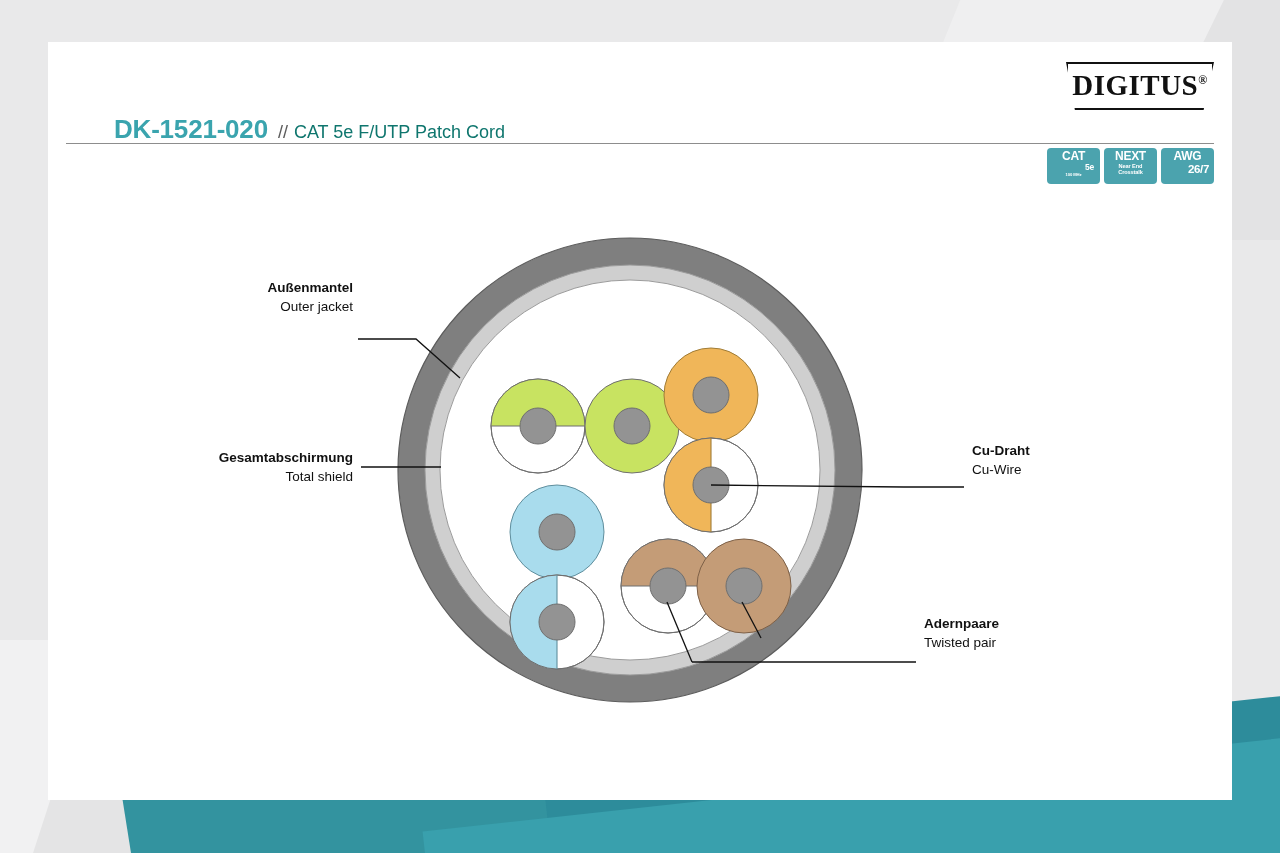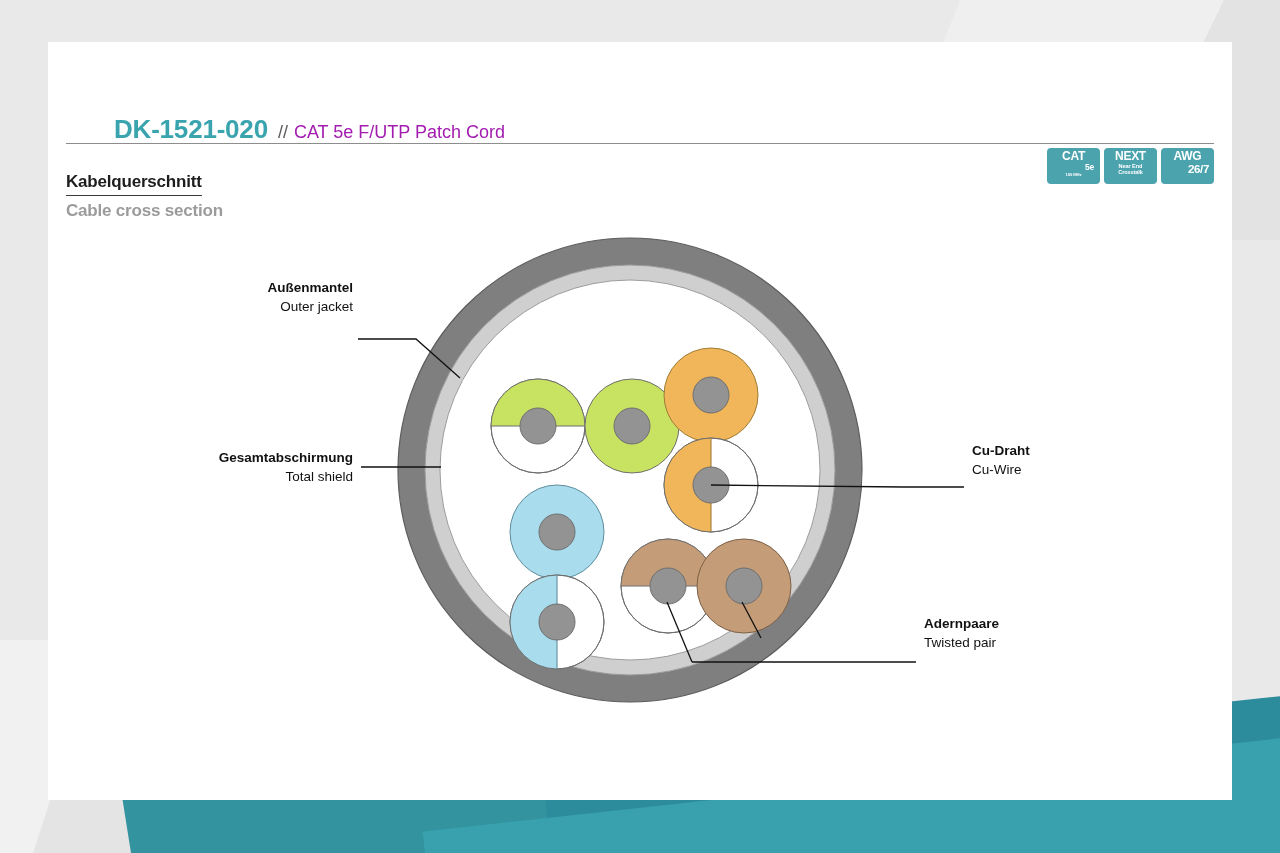--- a/index.html
+++ b/index.html
@@ -134,21 +134,21 @@
     margin-left: 48px;
   }
   #title-row .slash {
     font-size: 18px;
     color: #5b5b5b;
     margin: 0 6px 0 10px;
     font-weight: 400;
   }
   #title-row .desc {
     font-size: 18px;
-    color: #a21caf;
+    color: #0f766e;
     font-weight: 400;
   }
   #title-rule {
     position: absolute;
     left: 18px; top: 101px;
     width: 1148px; height: 1px;
     background: #8d8d8d;
   }
 
   
@@ -226,30 +226,31 @@
   <div class="bg-shape bg-diag-2"></div>
   <div class="bg-shape bg-diag-3"></div>
   <div class="bg-shape bg-diag-4"></div>
   <div class="bg-shape teal-band-4"></div>
   <div class="bg-shape teal-band-3"></div>
   <div class="bg-shape teal-band-1"></div>
   <div class="bg-shape teal-band-2"></div>
 
   <div id="card">
 
+    <div id="logo">
+      <div class="logo-frame"></div>
+      <div class="logo-inner"></div>
+      <div class="logo-text"><span>DIGITUS</span><span class="logo-reg">®</span></div>
+    </div>
 
     <div id="title-row">
       <span class="sku">DK-1521-020</span><span class="slash">//</span><span class="desc">CAT 5e F/UTP Patch Cord</span>
     </div>
     <div id="title-rule"></div>
 
-    <div id="section-head">
-      <div><span class="de">Kabelquerschnitt</span></div>
-      <div class="en">Cable cross section</div>
-    </div>
 
     <div id="badges">
       <div class="badge">
         <div class="b-main">CAT</div>
         <div class="b-sub">5e</div>
         <div class="b-tiny">100 MHz</div>
       </div>
       <div class="badge">
         <div class="b-main">NEXT</div>
         <div class="b-sub2">Near End</div>

